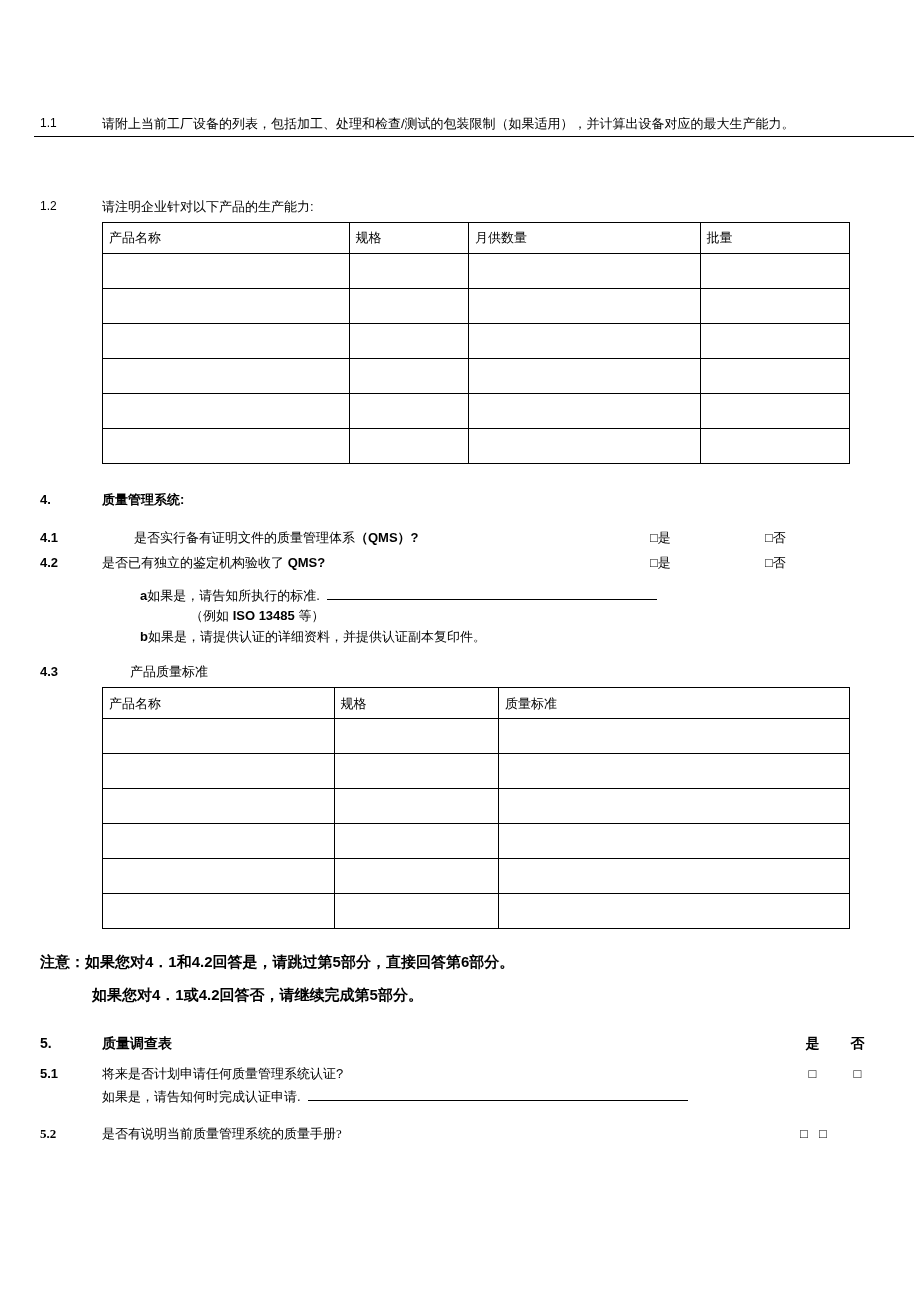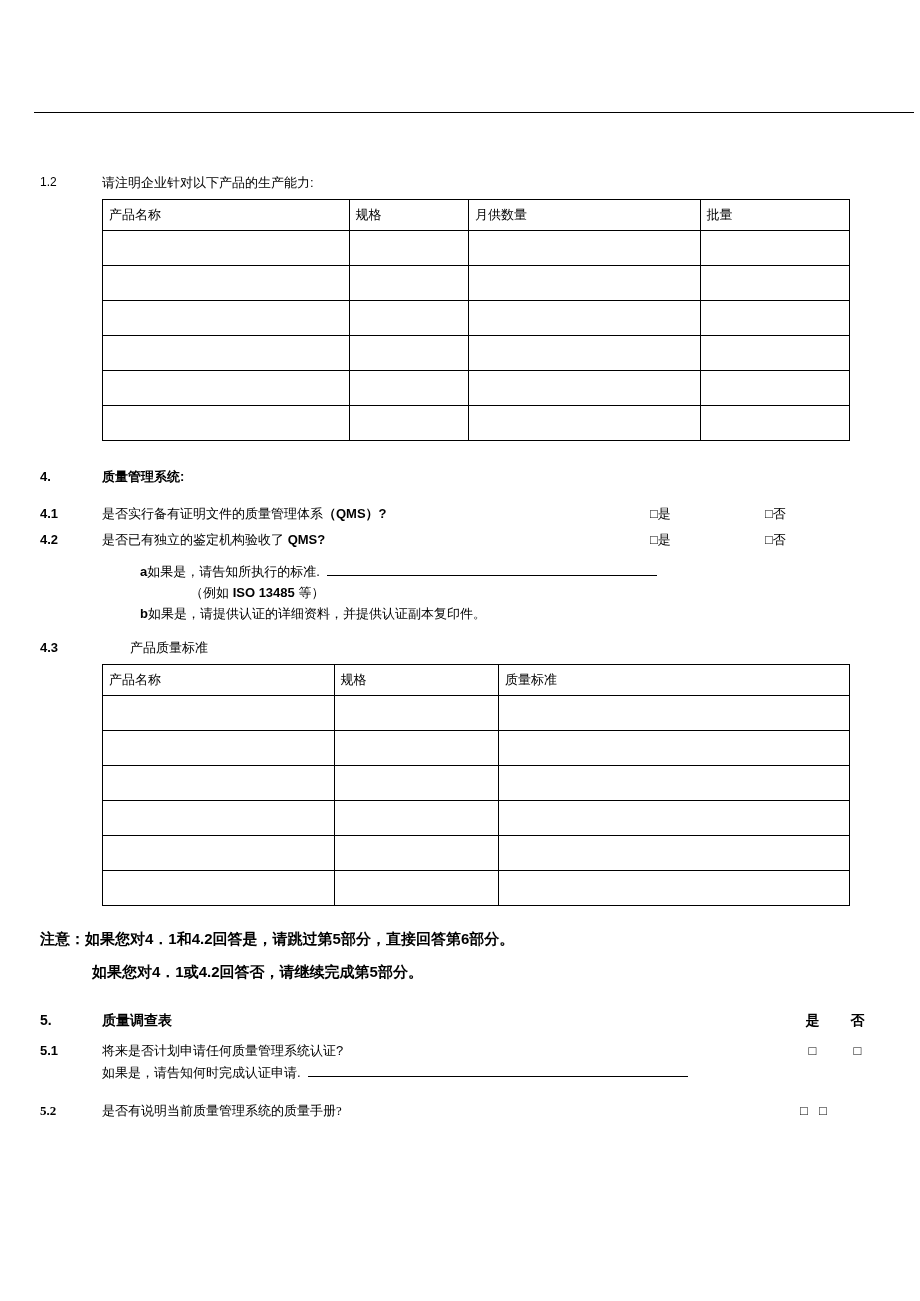--- a/index.html
+++ b/index.html
@@ -108,20 +108,24 @@
 
   .table-wrap { margin-left: 62px; margin-right: 30px; }
   .table-wrap2 { margin-left: 62px; margin-right: 30px; }
   .bold { font-weight:bold; }
 </style>
 </head>
 <body>
 
 <div class="page">
 
+  <div class="section-row">
+    <div class="num-col">1.1</div>
+    <div class="body-col">请附上当前工厂设备的列表，包括加工、处理和检查/测试的包装限制（如果适用），并计算出设备对应的最大生产能力。</div>
+  </div>
   <hr class="thin-hr" style="margin-top:2px; width:880px; margin-left:-6px;">
 
   <div class="gap-lg"></div>
 
   <div class="section-row">
     <div class="num-col">1.2</div>
     <div class="body-col">请注明企业针对以下产品的生产能力:</div>
   </div>
 
   <div class="table-wrap">
@@ -183,21 +187,21 @@
 
   <div class="gap-md"></div>
 
   <div class="section-row">
     <div class="num-col bold">4.</div>
     <div class="body-col bold">质量管理系统:</div>
   </div>
 
   <div class="gap-sm"></div>
 
-  <div class="qline" style="margin-top:8px;">
+  <div class="qline" style="margin-top:8px;gap:32px;">
     <div class="qnum">4.1</div>
     <div class="qtext">
       <span>是否实行备有证明文件的质量管理体系</span><span class="bold">（QMS）?</span>
     </div>
     <div class="opts">
       <div class="opt">□是</div>
       <div class="opt">□否</div>
     </div>
   </div>
 

